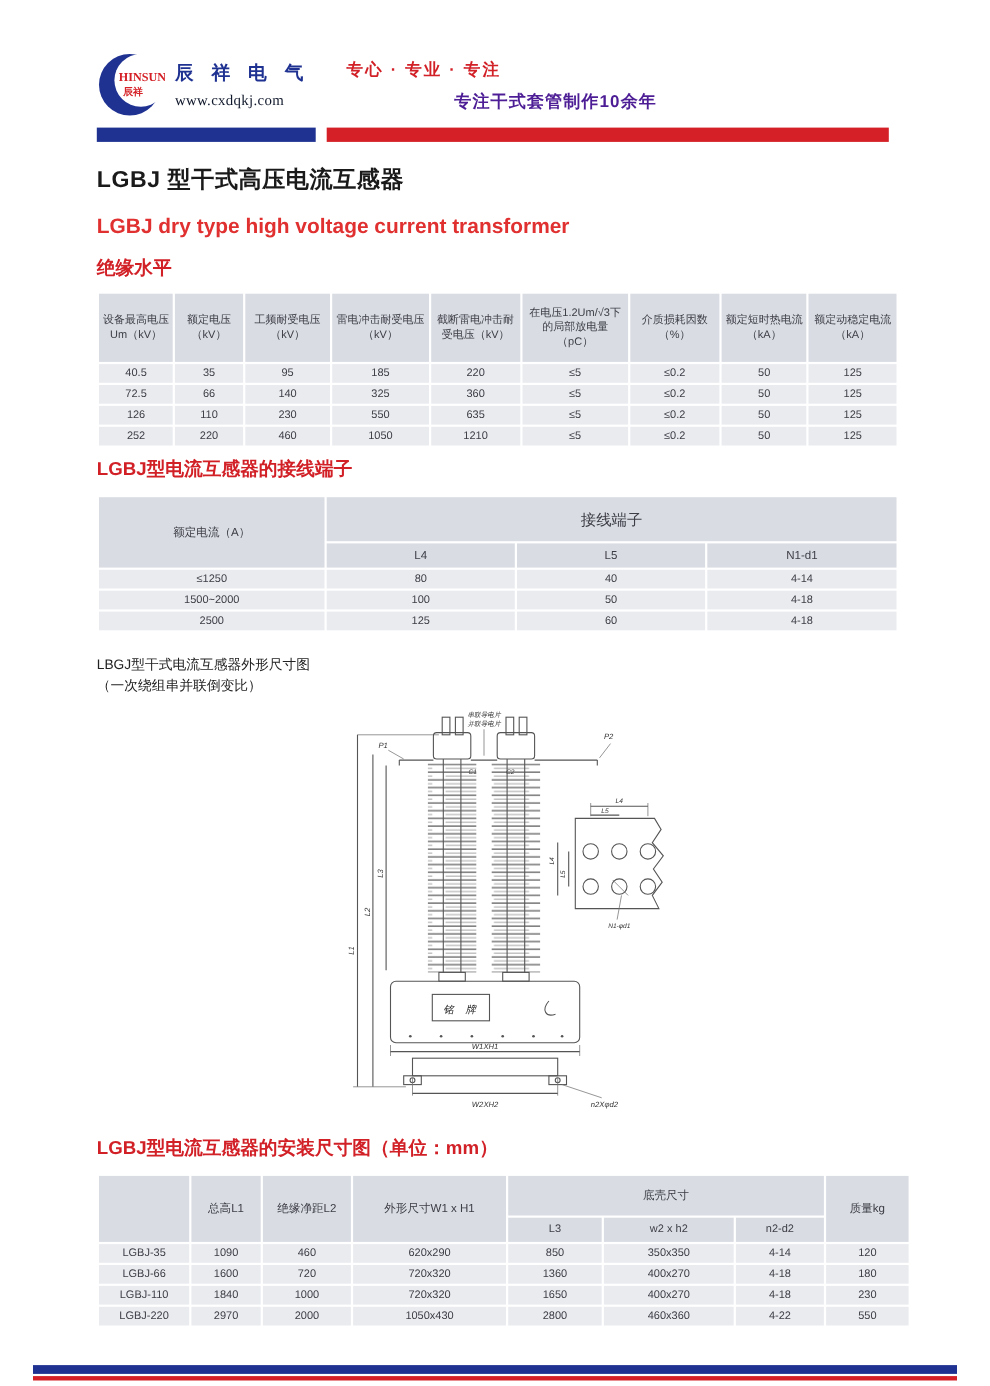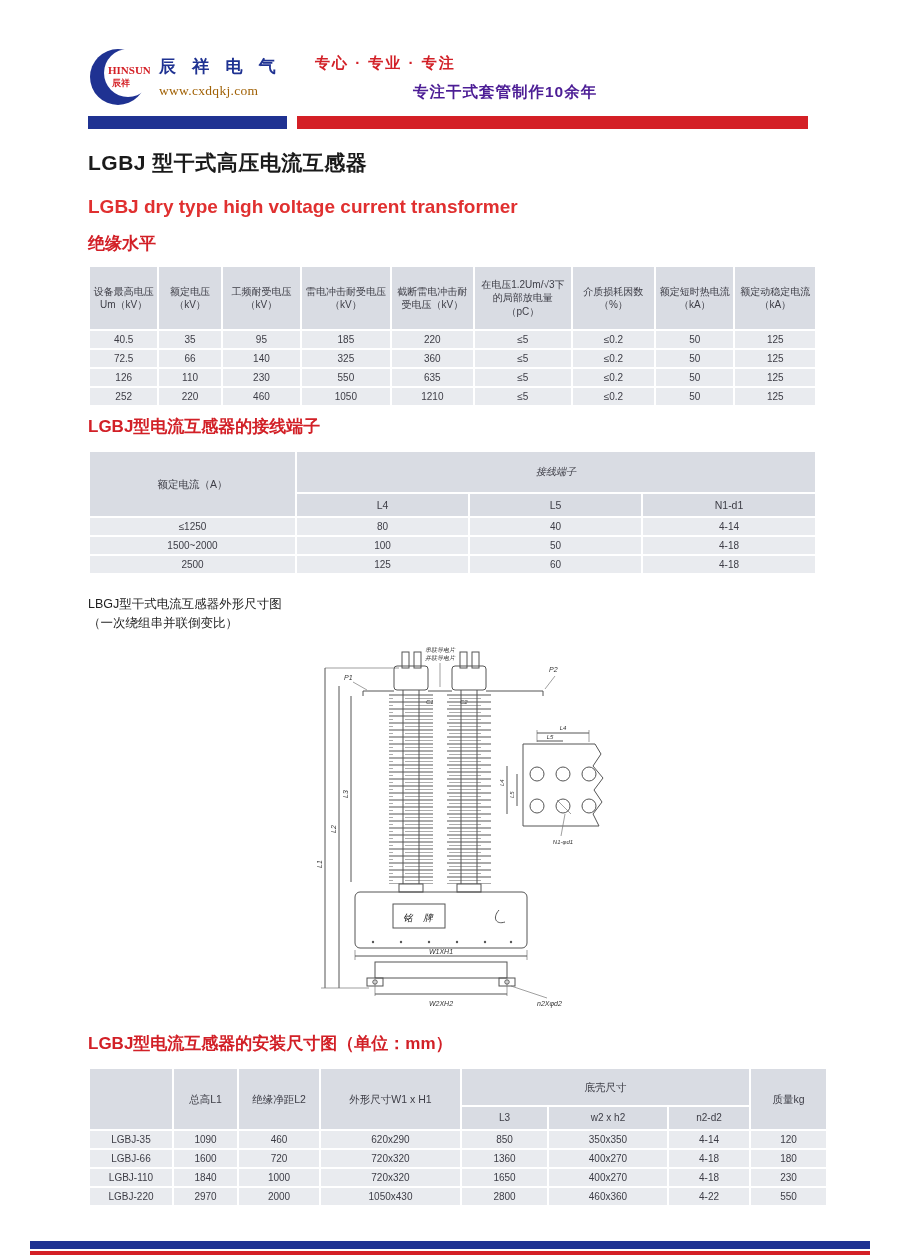--- a/index.html
+++ b/index.html
@@ -8,21 +8,21 @@
     background:#ffffff;color:#333;
     font-family:"Liberation Sans", sans-serif;
   }
   .page{padding:46px 85px 0 88px;}
 
   
   .hdr{display:flex;align-items:flex-start;}
   .logo{display:flex;align-items:center;gap:9px;width:195px;flex:0 0 auto;font-family:Liberation Serif, serif;}
   .logo svg{display:block;}
   .company .cn{color:#1f3292;font-weight:bold;font-size:17px;letter-spacing:6px;white-space:nowrap;}
-  .company .site{color:#a16207;font-size:13.5px;margin-top:5px;letter-spacing:.3px;}
+  .company .site{color:#0f172a;font-size:13.5px;margin-top:5px;letter-spacing:.3px;}
   .hdr-right{margin-left:32px;padding-top:8px;flex:1;}
   .slogan1{color:#d22027;font-weight:bold;font-size:15px;letter-spacing:2px;}
   .slogan2{color:#4c1d95;font-weight:bold;font-size:15.5px;margin:9px 0 0 98px;letter-spacing:1px;}
   .bars{position:relative;height:13px;margin-top:8px;}
   .bar-blue{position:absolute;left:0;top:0;width:199px;height:13px;background:#1f3292;}
   .bar-red{position:absolute;left:209px;top:0;width:511px;height:13px;background:#d42026;}
 
   
   .h1{color:#1a1a1a;font-size:21px;font-weight:bold;margin-top:20px;letter-spacing:.5px;}
   .h1en{color:#e03030;font-size:19px;font-weight:bold;margin-top:19px;}
@@ -32,21 +32,21 @@
   .sec.s3{margin-top:12px;}
 
   
   table{border-collapse:separate;border-spacing:2px;table-layout:fixed;
         text-align:center;color:#3d3d46;}
   th{background:#d9dce3;font-weight:normal;padding:3px 2px;line-height:1.35;font-size:10px;}
   td{background:#e9ebef;padding:1px 2px;font-size:10px;height:15px;vertical-align:middle;}
   .t1{width:729px;margin-top:10px;}
   .t1 th{height:56px;vertical-align:middle;}
   .t2{width:729px;margin-top:12px;}
-  .t2 th.grp{height:34px;vertical-align:middle;font-size:10px;font-style:italic;}
+  .t2 th.grp{height:34px;vertical-align:middle;font-size:14px;}
   .t2 th.sub{height:16px;font-size:10.5px;}
   .t2 th.cur{font-size:10.5px;}
   .t3{width:730px;margin-top:12px;}
   .t3 th.grp{height:30px;vertical-align:middle;font-size:10.5px;}
   .t3 th.sub{height:16px;}
   .t3 th.rsp{font-size:10.5px;}
 
   
   .fig-cap{text-align:left;font-size:12.5px;color:#222;margin-top:20px;line-height:1.55;}
   .fig{display:flex;justify-content:center;margin-top:4px;font-style:italic;}

